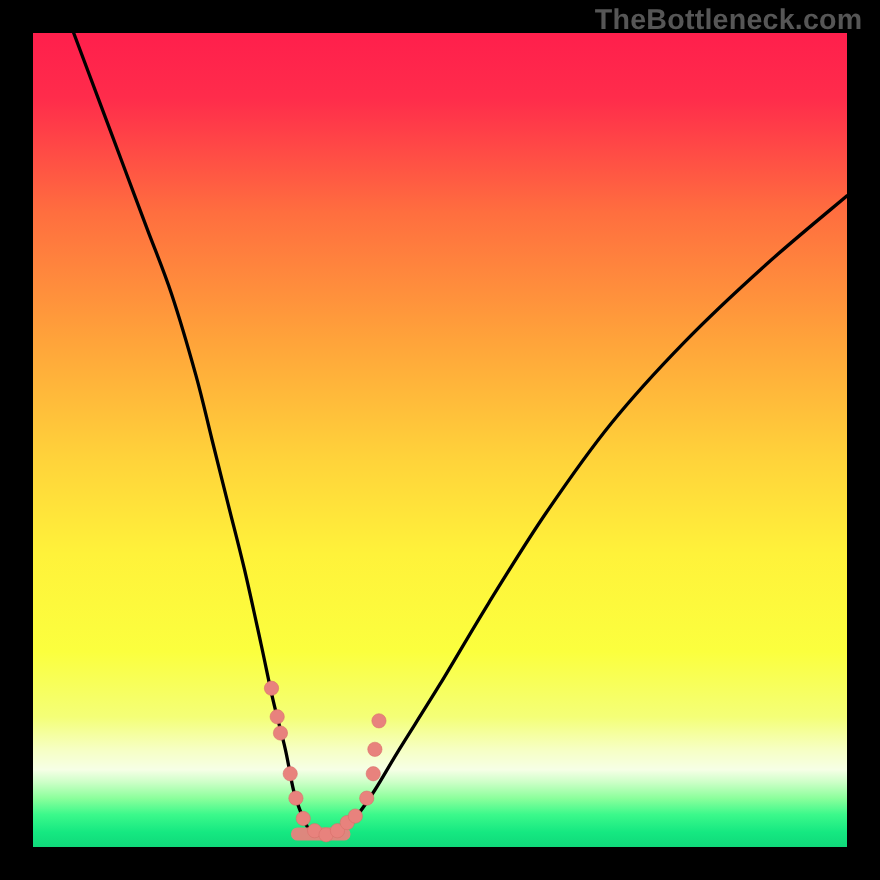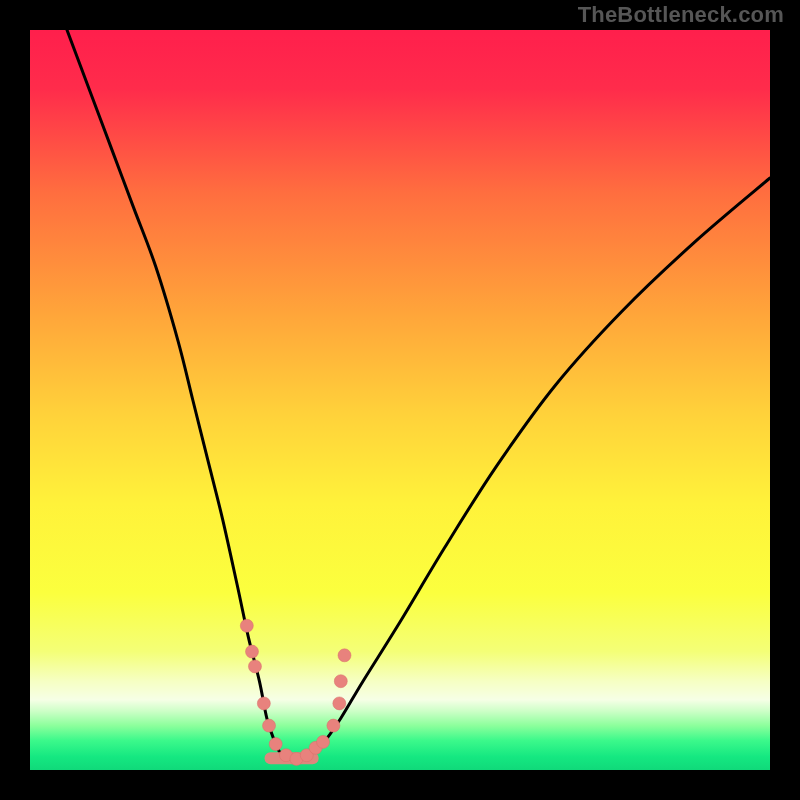--- a/index.html
+++ b/index.html
@@ -14,21 +14,21 @@
   .stage {
     position: relative;
     width: 800px;
     height: 800px;
     background: #000;
   }
   .watermark {
     position: absolute;
     top: 2px;
     right: 16px;
-    font-size: 22px;
+    font-size: 26px;
     font-weight: 600;
     color: #565656;
     letter-spacing: 0.2px;
     user-select: none;
     z-index: 5;
   }
   .plot {
     position: absolute;
     left: 30px;
     top: 30px;

